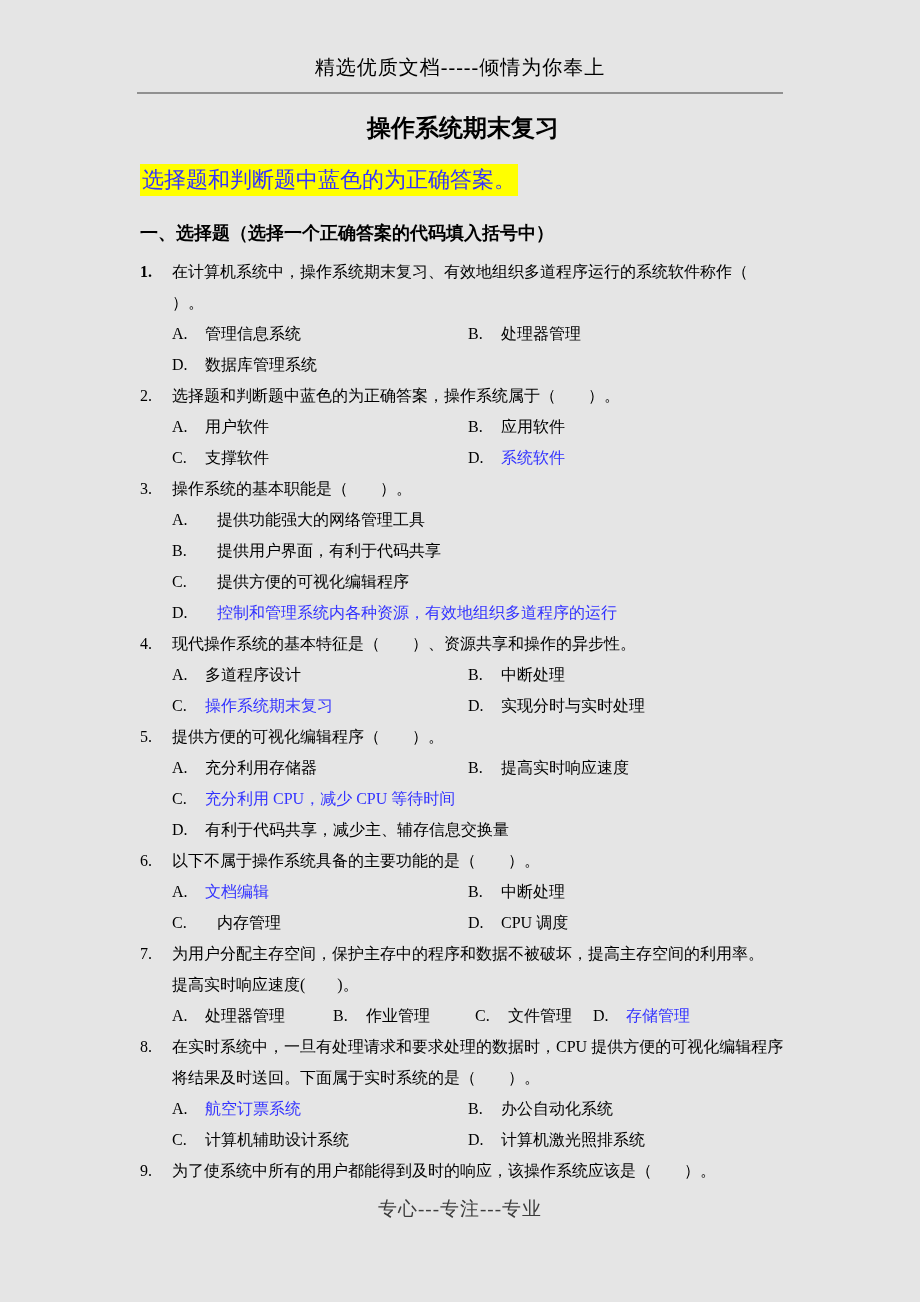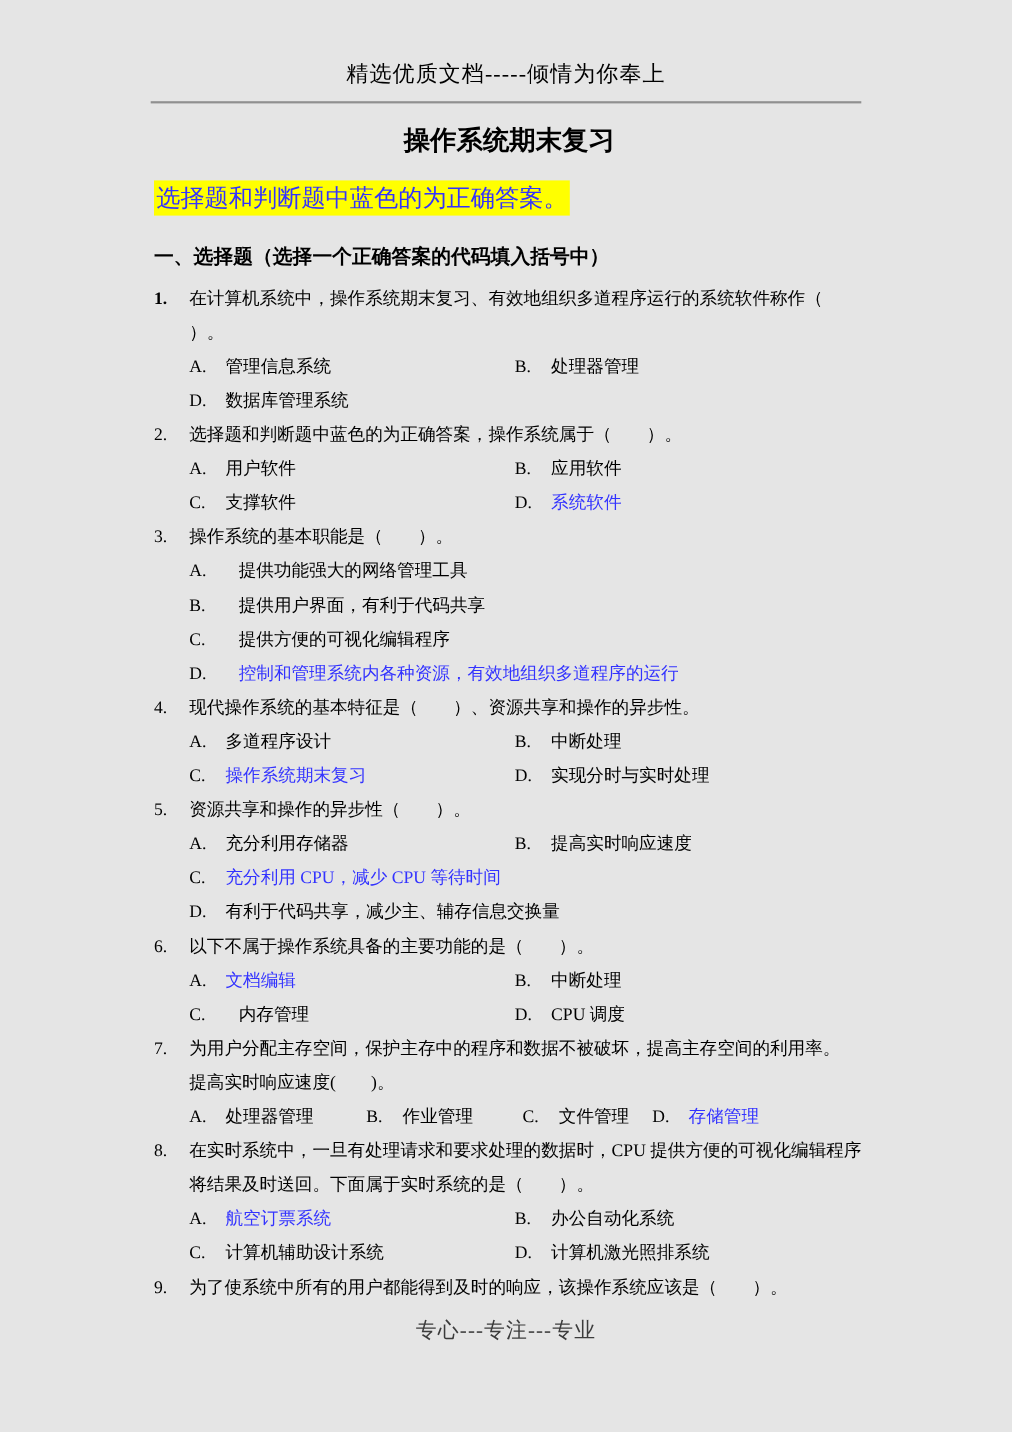--- a/index.html
+++ b/index.html
@@ -118,21 +118,21 @@
         <div class="grid2">
           <div class="opt"><span class="olabel">A.</span><span>多道程序设计</span></div>
           <div class="opt"><span class="olabel">B.</span><span>中断处理</span></div>
           <div class="opt"><span class="olabel">C.</span><span class="blue">操作系统期末复习</span></div>
           <div class="opt"><span class="olabel">D.</span><span>实现分时与实时处理</span></div>
         </div>
       </div>
 
       <div class="q">
         <span class="qnum">5.</span>
-        <div class="qline">资源共享和操作的异步性（　　）。</div>
+        <div class="qline">提供方便的可视化编辑程序（　　）。</div>
         <div class="grid2">
           <div class="opt"><span class="olabel">A.</span><span>充分利用存储器</span></div>
           <div class="opt"><span class="olabel">B.</span><span>提高实时响应速度</span></div>
         </div>
         <div class="opt"><span class="olabel">C.</span><span class="blue">充分利用 CPU，减少 CPU 等待时间</span></div>
         <div class="opt"><span class="olabel">D.</span><span>有利于代码共享，减少主、辅存信息交换量</span></div>
       </div>
 
       <div class="q">
         <span class="qnum">6.</span>

